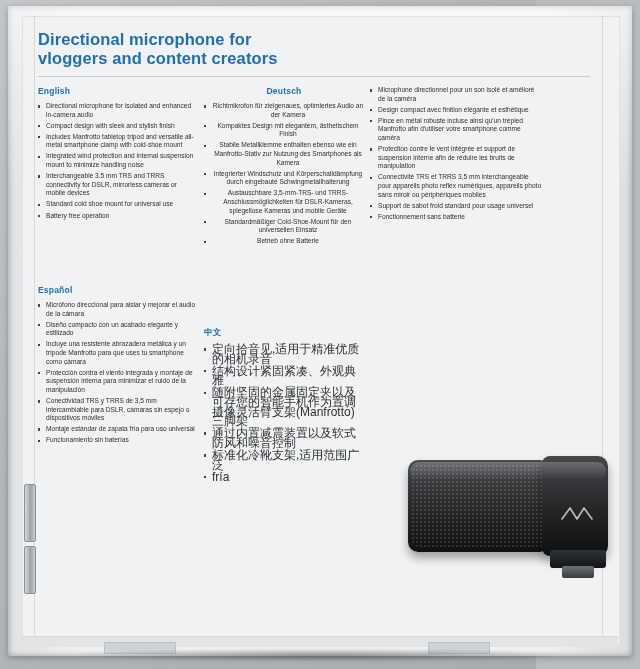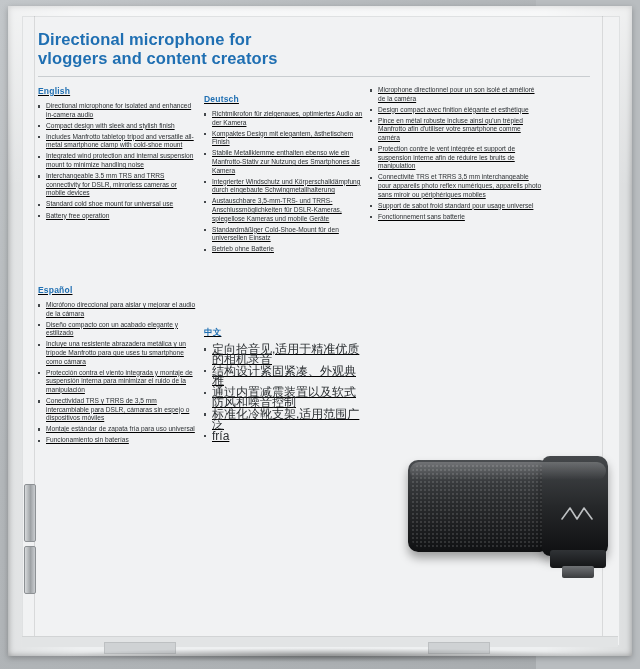--- a/index.html
+++ b/index.html
@@ -41,21 +41,21 @@
     position:absolute;left:30px;top:24px;width:430px;
     color:#1f6fb2;font-size:16.5px;line-height:19px;font-weight:bold;
     letter-spacing:.1px;
   }
   .rule{
     position:absolute;left:30px;top:70px;width:552px;height:1px;background:#c9cdd0;
   }
 
   
   .cols{position:absolute;left:30px;top:80px;width:560px;}
-  .col{position:absolute;width:160px;text-decoration:underline;}
+  .col{position:absolute;width:160px;}
   .col h3{
     margin:0 0 6px 0;color:#1f6fb2;font-size:8.5px;font-weight:bold;letter-spacing:.2px;
   }
   .col ul{margin:0;padding:0;list-style:none;}
   .col li{
     position:relative;padding-left:8px;margin-bottom:2.5px;
     font-size:6.6px;line-height:8.6px;color:#2c3033;
   }
   .col li:before{
     content:"";position:absolute;left:0;top:3.2px;width:2.4px;height:2.4px;background:#44484b;
@@ -134,21 +134,21 @@
           <li>Directional microphone for isolated and enhanced in-camera audio</li>
           <li>Compact design with sleek and stylish finish</li>
           <li>Includes Manfrotto tabletop tripod and versatile all-metal smartphone clamp with cold-shoe mount</li>
           <li>Integrated wind protection and internal suspension mount to minimize handling noise</li>
           <li>Interchangeable 3.5 mm TRS and TRRS connectivity for DSLR, mirrorless cameras or mobile devices</li>
           <li>Standard cold shoe mount for universal use</li>
           <li>Battery free operation</li>
         </ul>
       </div>
 
-      <div class="col" style="left:166px;top:8px;">
+      <div class="col" style="left:166px;top:0px;text-align:center;">
         <h3>Deutsch</h3>
         <ul>
           <li>Richtmikrofon für zielgenaues, optimiertes Audio an der Kamera</li>
           <li>Kompaktes Design mit elegantem, ästhetischem Finish</li>
           <li>Stabile Metallklemme enthalten ebenso wie ein Manfrotto-Stativ zur Nutzung des Smartphones als Kamera</li>
           <li>Integrierter Windschutz und Körperschalldämpfung durch eingebaute Schwingmetallhalterung</li>
           <li>Austauschbare 3,5-mm-TRS- und TRRS-Anschlussmöglichkeiten für DSLR-Kameras, spiegellose Kameras und mobile Geräte</li>
           <li>Standardmäßiger Cold-Shoe-Mount für den universellen Einsatz</li>
           <li>Betrieb ohne Batterie</li>
         </ul>
@@ -177,20 +177,21 @@
           <li>Montaje estándar de zapata fría para uso universal</li>
           <li>Funcionamiento sin baterías</li>
         </ul>
       </div>
 
       <div class="col cjk" style="left:166px;top:205px;margin-top:36px;">
         <h3>中文</h3>
         <ul>
           <li>定向拾音见,适用于精准优质的相机录音</li>
           <li>结构设计紧固紧凑、外观典雅</li>
+          <li>随附坚固的金属固定夹以及可存您的智能手机作为置调摄像灵活臂支架(Manfrotto)三脚架</li>
           <li>通过内置减震装置以及软式防风和噪音控制</li>
           <li>标准化冷靴支架,适用范围广泛</li>
           <li>fría</li>
         </ul>
       </div>
     </div>
 
     <div class="clip c1"></div>
     <div class="clip c2"></div>
 

